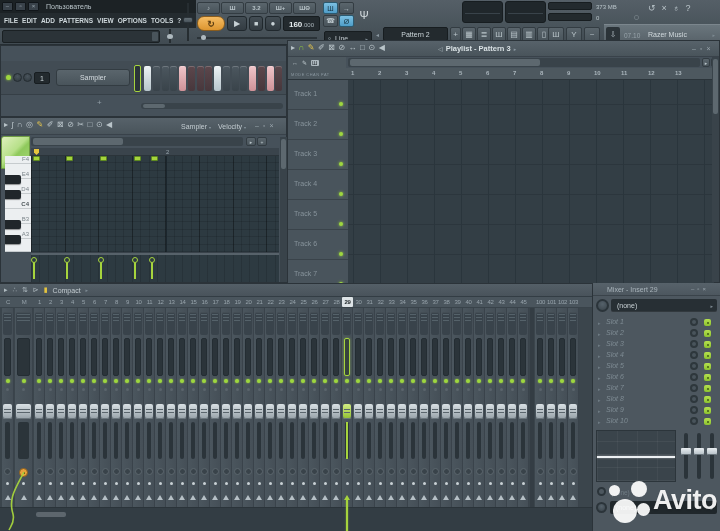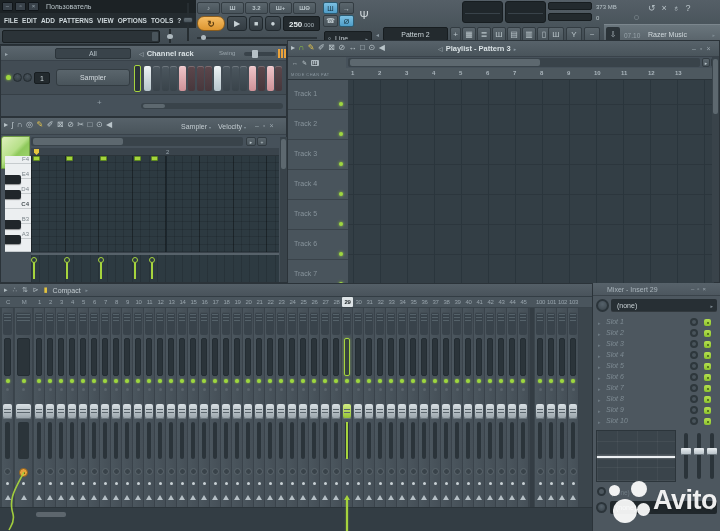--- a/index.html
+++ b/index.html
@@ -280,21 +280,21 @@
         <div class="tb-ic ibox">Ш</div>
         <div class="tb-ic ibox">3.2</div>
         <div class="tb-ic ibox">Ш+</div>
         <div class="tb-ic ibox">ШΘ</div>
       </div>
     <div id="rec-loop">↻</div>
     <div class="tpbtn" style="left:227px;width:20px;font-size:8px">▶</div>
     <div class="tpbtn" style="left:249px;width:14px;font-size:7px">■</div>
     <div class="tpbtn" style="left:265px;width:16px;font-size:8px">●</div>
     <div id="tempo" class="disp">
-        <b>250</b>
+        <b>160</b>
         <span>.000</span>
       </div>
     <div id="vol-slider">
         <b></b>
         <u></u>
       </div>
 
     <div id="snap-icons">
         <div class="sn-ic act">Ш</div>
         <div class="sn-ic">→</div>
@@ -348,37 +348,20 @@
 
     <div id="hint-bar">
       <div id="hint-icon">⇩</div>
       <span id="hint-date">07.10</span>
       <span id="hint-text">Razer Music</span>
       <span id="hint-arr">▸</span>
     </div>
   </div>
 
   <div id="channel-rack">
-    <div id="cr-header">
-      <span class="arr">▸</span>
-      <div id="cr-filter">All</div>
-      <div id="cr-title-g">
-        <span class="spk">◁</span>
-        <span id="cr-title">Channel rack</span>
-      </div>
-      <span id="cr-swing">Swing</span>
-      <div id="cr-swing-track">
-          <u></u>
-        </div>
-      <div id="cr-grouping">
-          <i></i>
-          <i></i>
-          <i></i>
-        </div>
-    </div>
     <div id="cr-row">
       <div id="cr-led"></div>
       <div class="crknob" style="left:12px"></div>
       <div class="crknob" style="left:22px"></div>
       <div id="ch-num" class="disp">1</div>
       <div id="ch-btn" class="ibox">Sampler</div>
       <div id="kb-ind"></div>
       <div id="steps">
           <div class="step g1 on"></div>
           <div class="step g1"></div>

